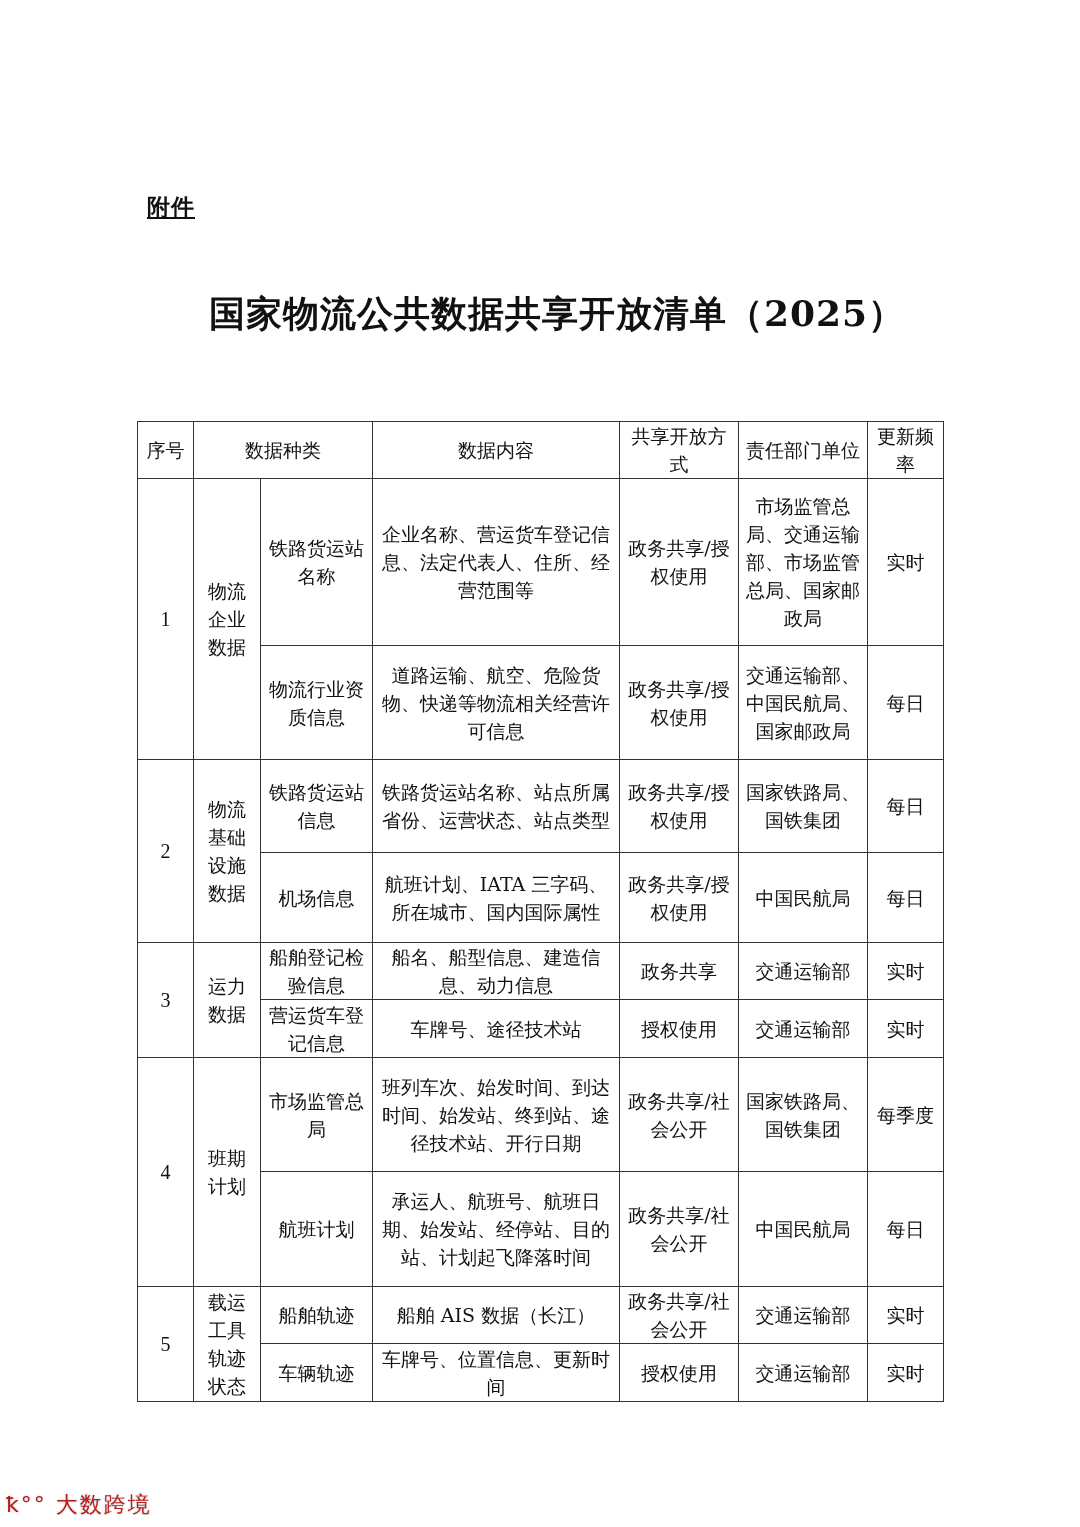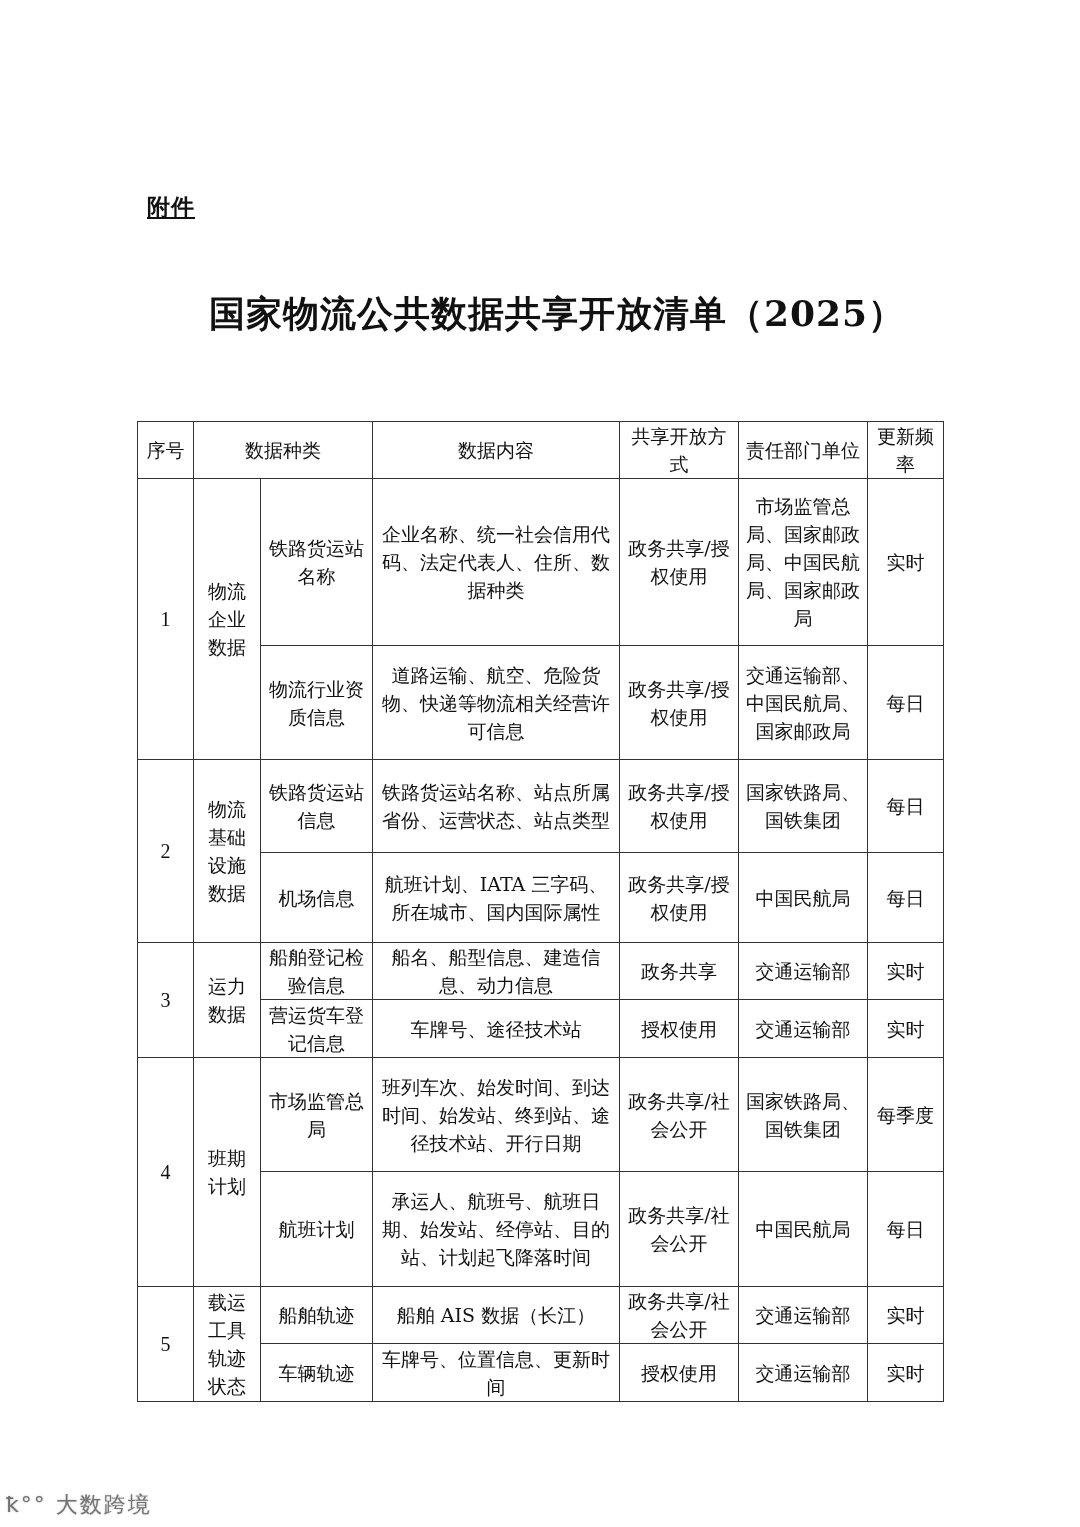--- a/index.html
+++ b/index.html
@@ -11,21 +11,21 @@
            font-size: 36px; font-weight: bold; letter-spacing: 1px; }
   table.list { position: absolute; left: 137px; top: 379px; border-collapse: collapse;
                width: 806px; table-layout: fixed; font-size: 19px; line-height: 28px; margin-top: 42px; }
   table.list td, table.list th { border: 1.5px solid #333; text-align: center; vertical-align: middle;
                                   padding: 0 6px; font-weight: normal; }
   table.list th { padding: 0 4px; }
   .col-no { width: 56px; } .col-cat { width: 67px; } .col-sub { width: 112px; }
   .col-content { width: 247px; } .col-mode { width: 119px; } .col-dept { width: 129px; }
   .col-freq { width: 76px; }
   .num { font-family: "Liberation Serif", serif; font-size: 20px; }
-  .watermark { position: absolute; left: 6px; top: 1490px; font-size: 22px; color: #737373;
+  .watermark { position: absolute; left: 6px; top: 1490px; font-size: 22px; color: #b91c1c;
                text-shadow: 0 0 2px #bbb; font-family: "DejaVu Sans", sans-serif; letter-spacing: 2px; }
 </style>
 </head>
 <body>
 
 <div class="attach">附件</div>
 <div class="title">国家物流公共数据共享开放清单（2025）</div>
 
 <table class="list">
   <colgroup>
@@ -46,23 +46,23 @@
       <th>责任部门单位</th>
       <th>更新频率</th>
     </tr>
   </thead>
   <tbody>
 
     <tr style="height:167px">
       <td rowspan="2" class="num">1</td>
       <td rowspan="2">物流企业数据</td>
       <td>铁路货运站名称</td>
-      <td>企业名称、统一社会信用代码、法定代表人、住所、数据种类</td>
+      <td>企业名称、营运货车登记信息、法定代表人、住所、经营范围等</td>
       <td>政务共享/授权使用</td>
-      <td>市场监管总局、国家邮政局、中国民航局、国家邮政局</td>
+      <td>市场监管总局、交通运输部、市场监管总局、国家邮政局</td>
       <td>实时</td>
     </tr>
     <tr style="height:114px">
       <td>物流行业资质信息</td>
       <td>道路运输、航空、危险货物、快递等物流相关经营许可信息</td>
       <td>政务共享/授权使用</td>
       <td>交通运输部、中国民航局、国家邮政局</td>
       <td>每日</td>
     </tr>
 

